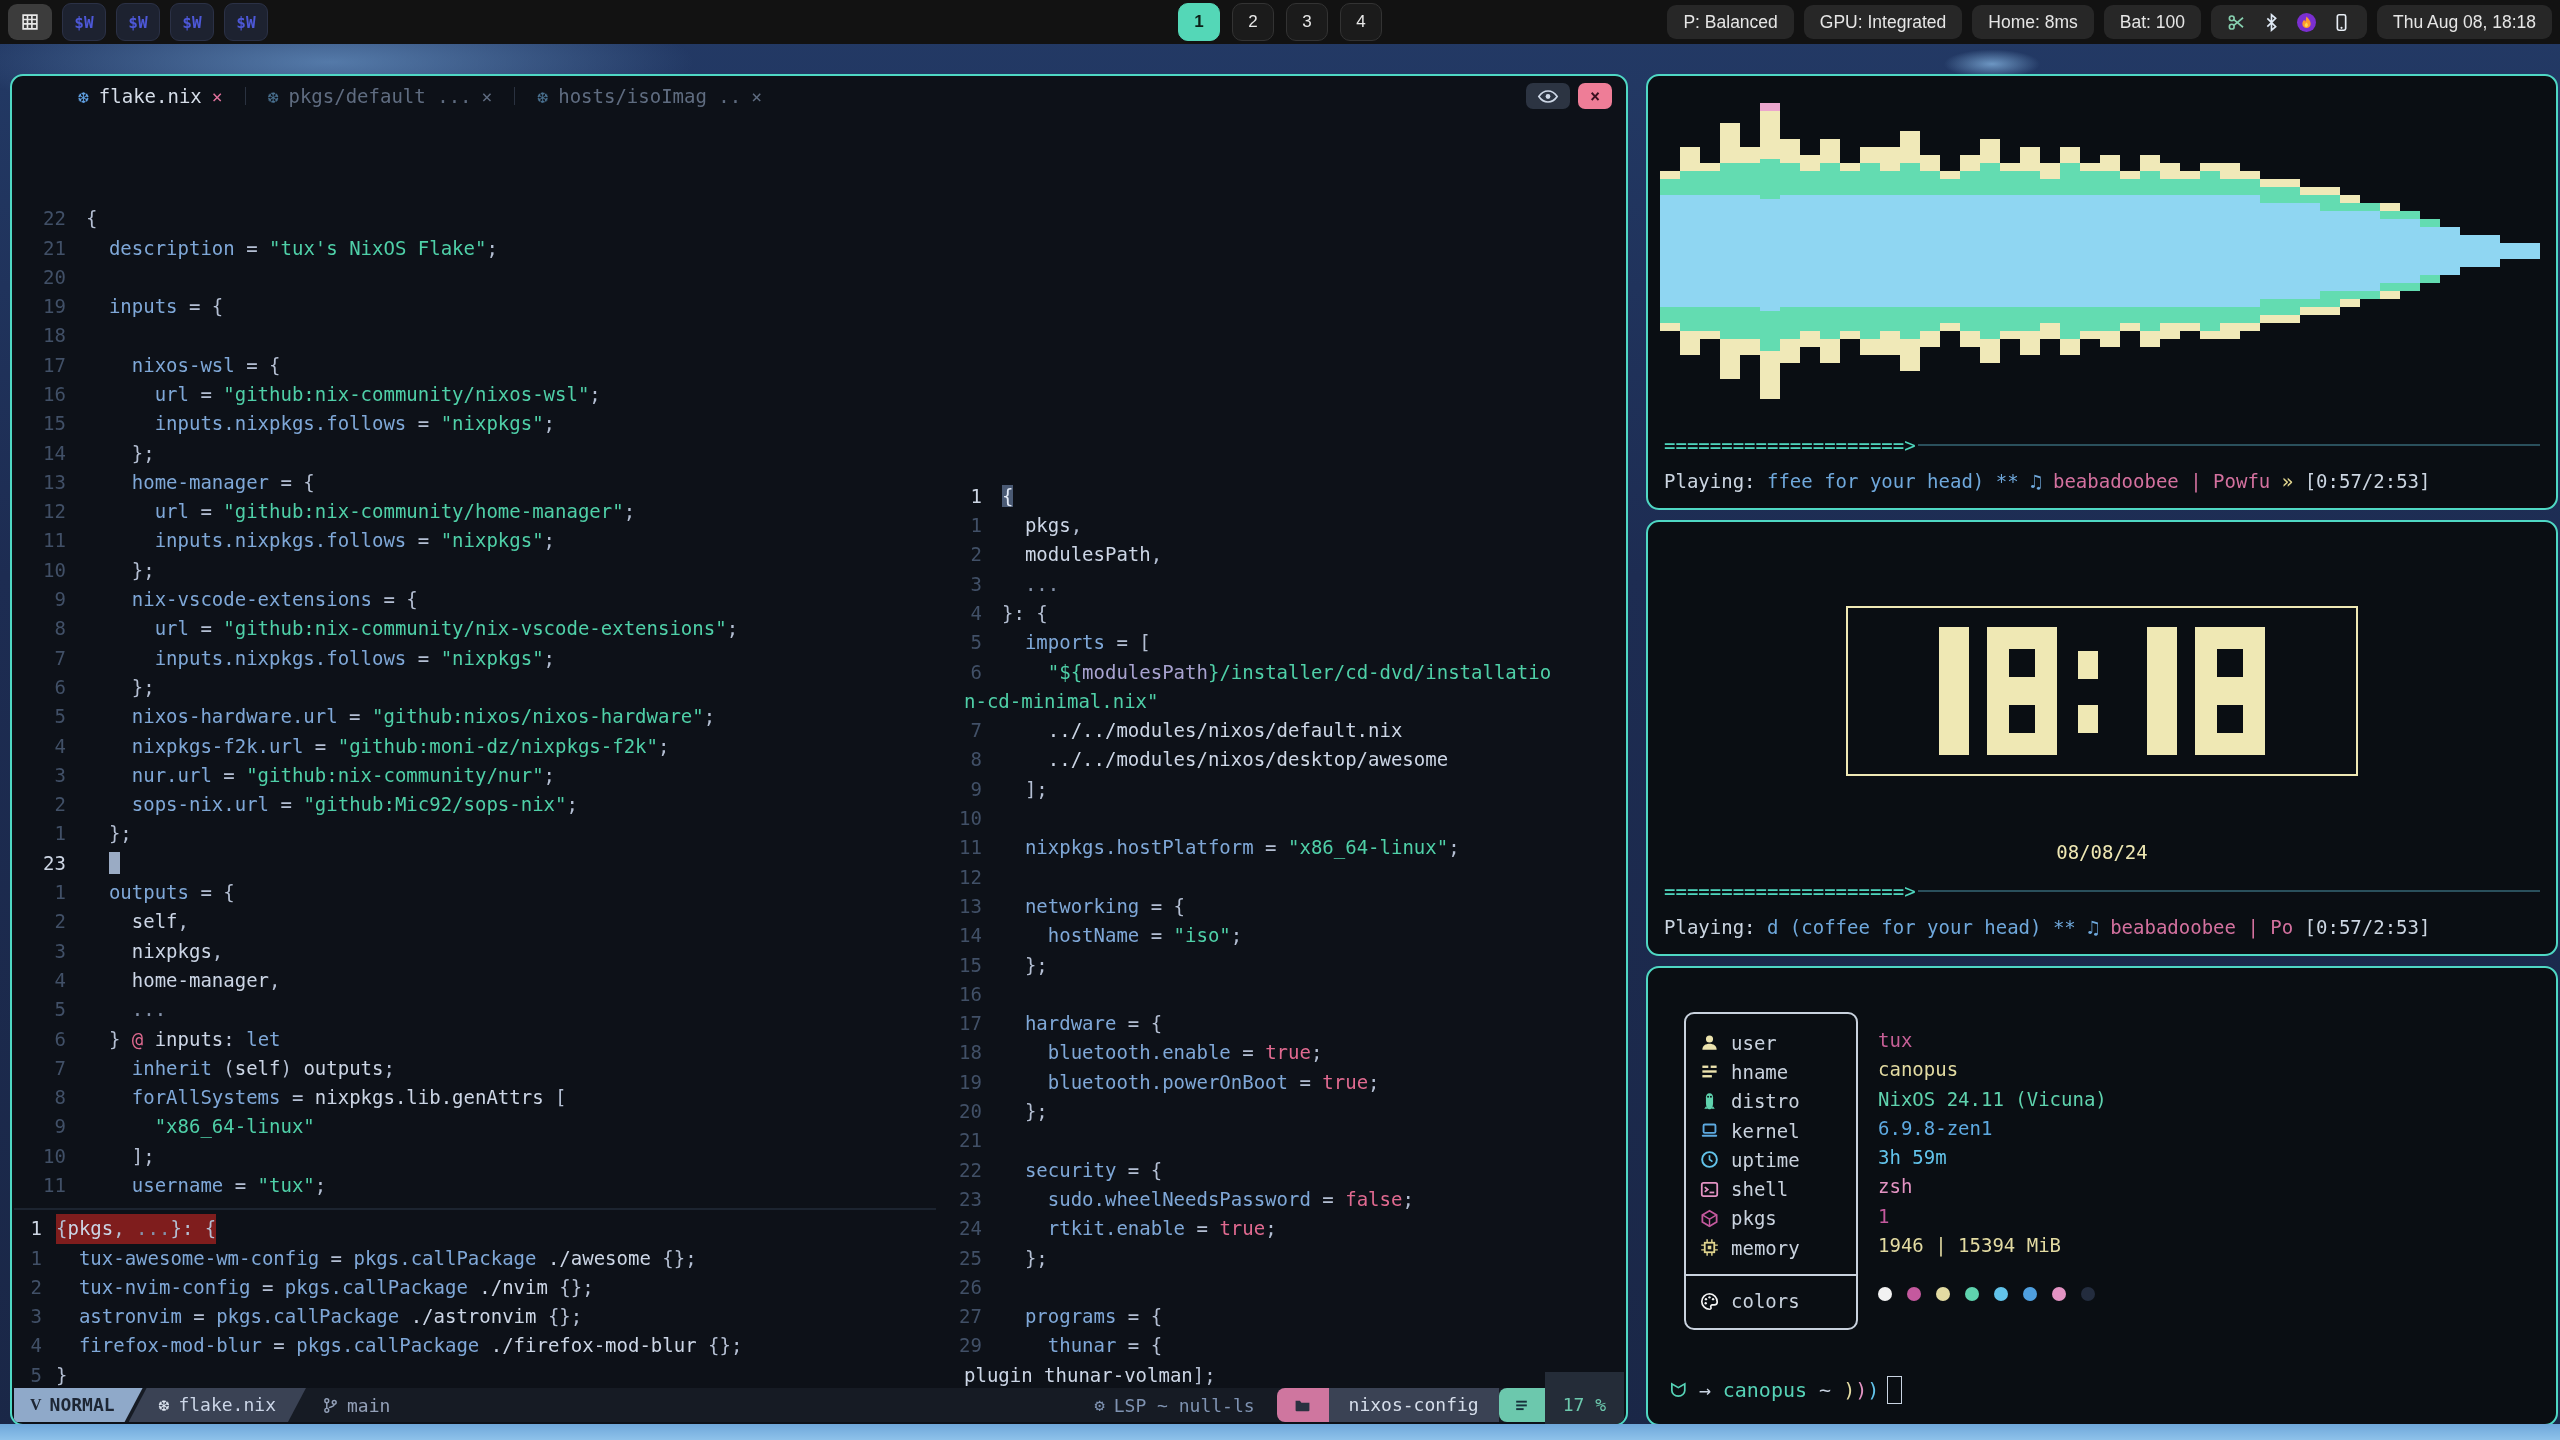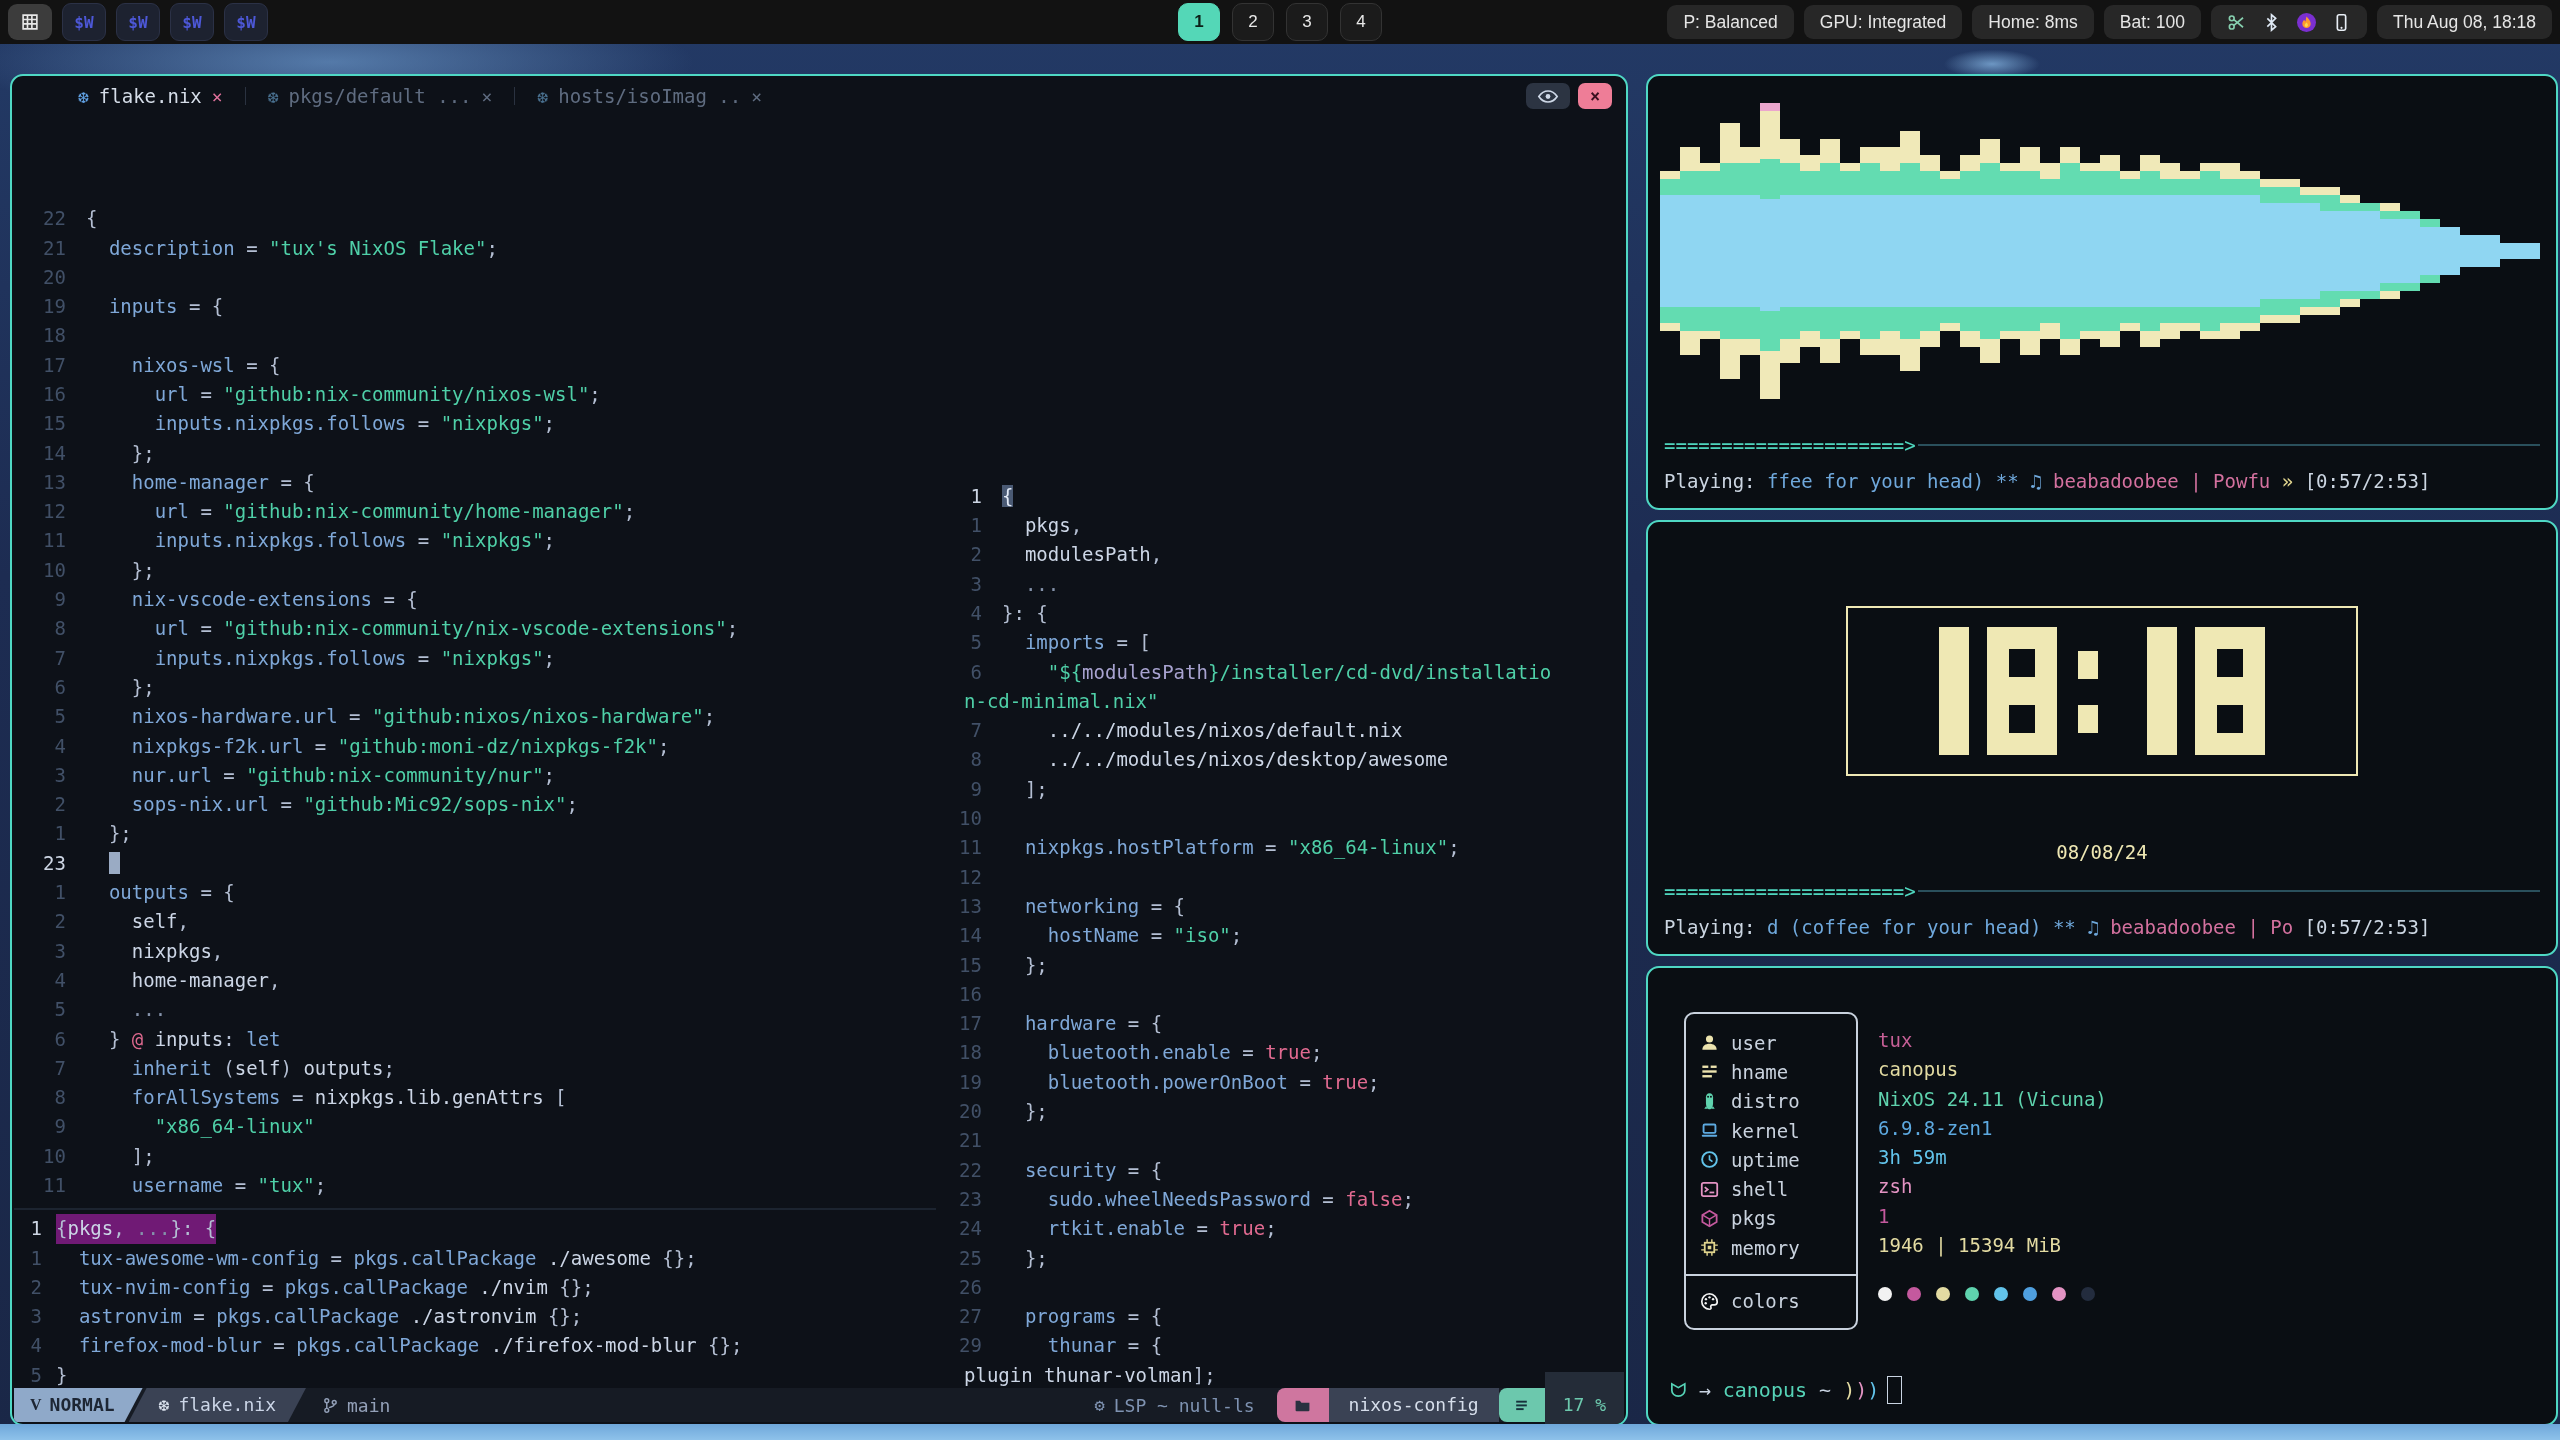--- a/index.html
+++ b/index.html
@@ -57,21 +57,21 @@
   .hdiv{height:2px;background:#1c2430;}
   .p-bot{flex:1;}
   .row{display:flex;height:29.3px;line-height:29.3px;white-space:pre;}
   .ln{flex:none;text-align:right;color:#415067;padding-right:20px;}
   .p-left .ln{width:52px;}
   .p-right .ln{width:44px;}
   .p-bottom .ln{width:28px;padding-right:14px;}
   .row.cur .ln{color:#cdd6e4;}
   .row.wrap .ln{width:26px !important;padding-right:0;}
   .code{flex:none;white-space:pre;}
-  .row.hl .code{background:#701a75;}
+  .row.hl .code{background:#7f1d1d;}
   .sg-k{color:#7fa8d8;} .sg-s{color:#4fd0a8;} .sg-p{color:#b4bfd3;} .sg-t{color:#ccd6e6;}
   .sg-b{color:#e06a90;} .sg-v{color:#a8a3d0;} .sg-d{color:#8593ab;}
   .sg-cu{background:#9aabc4;color:#9aabc4;}
   .sg-cb{background:#4a5a74;color:#e4ecf8;}
   
   .statusline{position:absolute;left:2px;right:2px;bottom:2px;height:34px;background:#161b24;
     display:flex;align-items:center;font-size:18px;}
   .sl-mode{background:#8fa9c9;color:#1d2634;font-weight:bold;height:34px;line-height:34px;
     padding:0 28px 0 16px;clip-path:polygon(0 0,100% 0,calc(100% - 18px) 100%,0 100%);display:flex;align-items:center;gap:8px;}
   .sl-file{background:#3a4254;color:#ccd6e8;height:34px;line-height:34px;margin-left:-14px;

